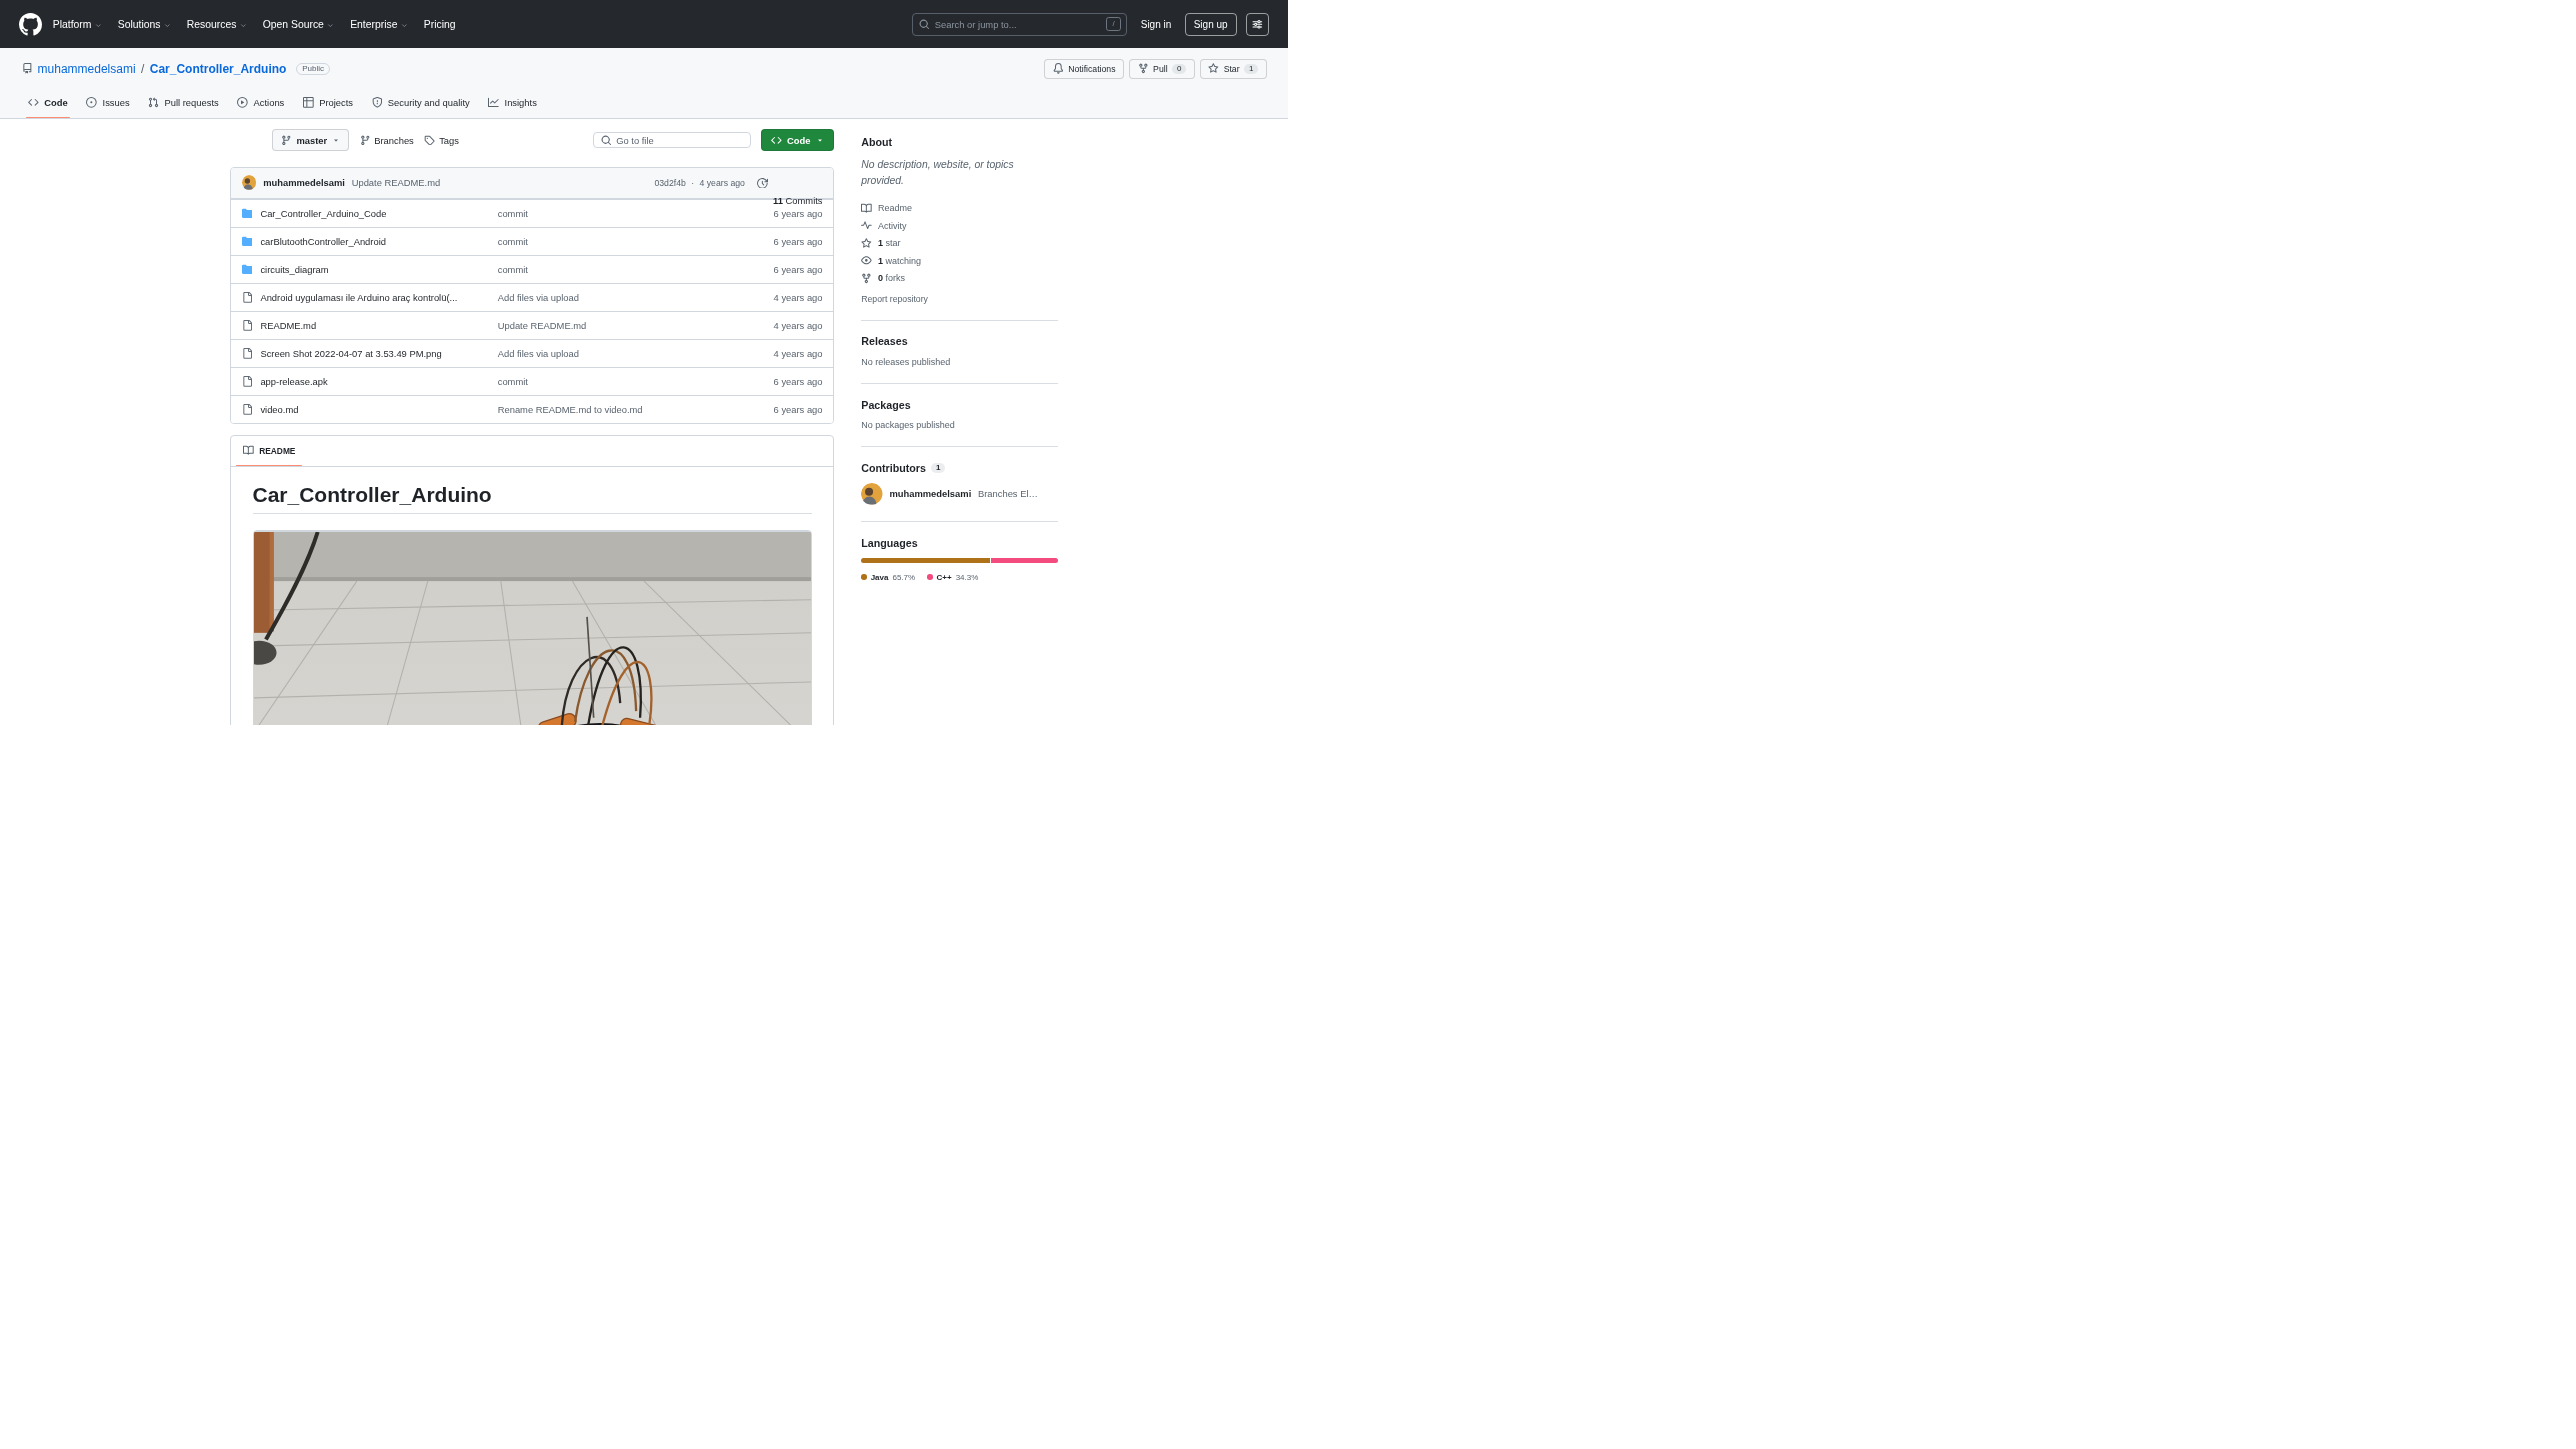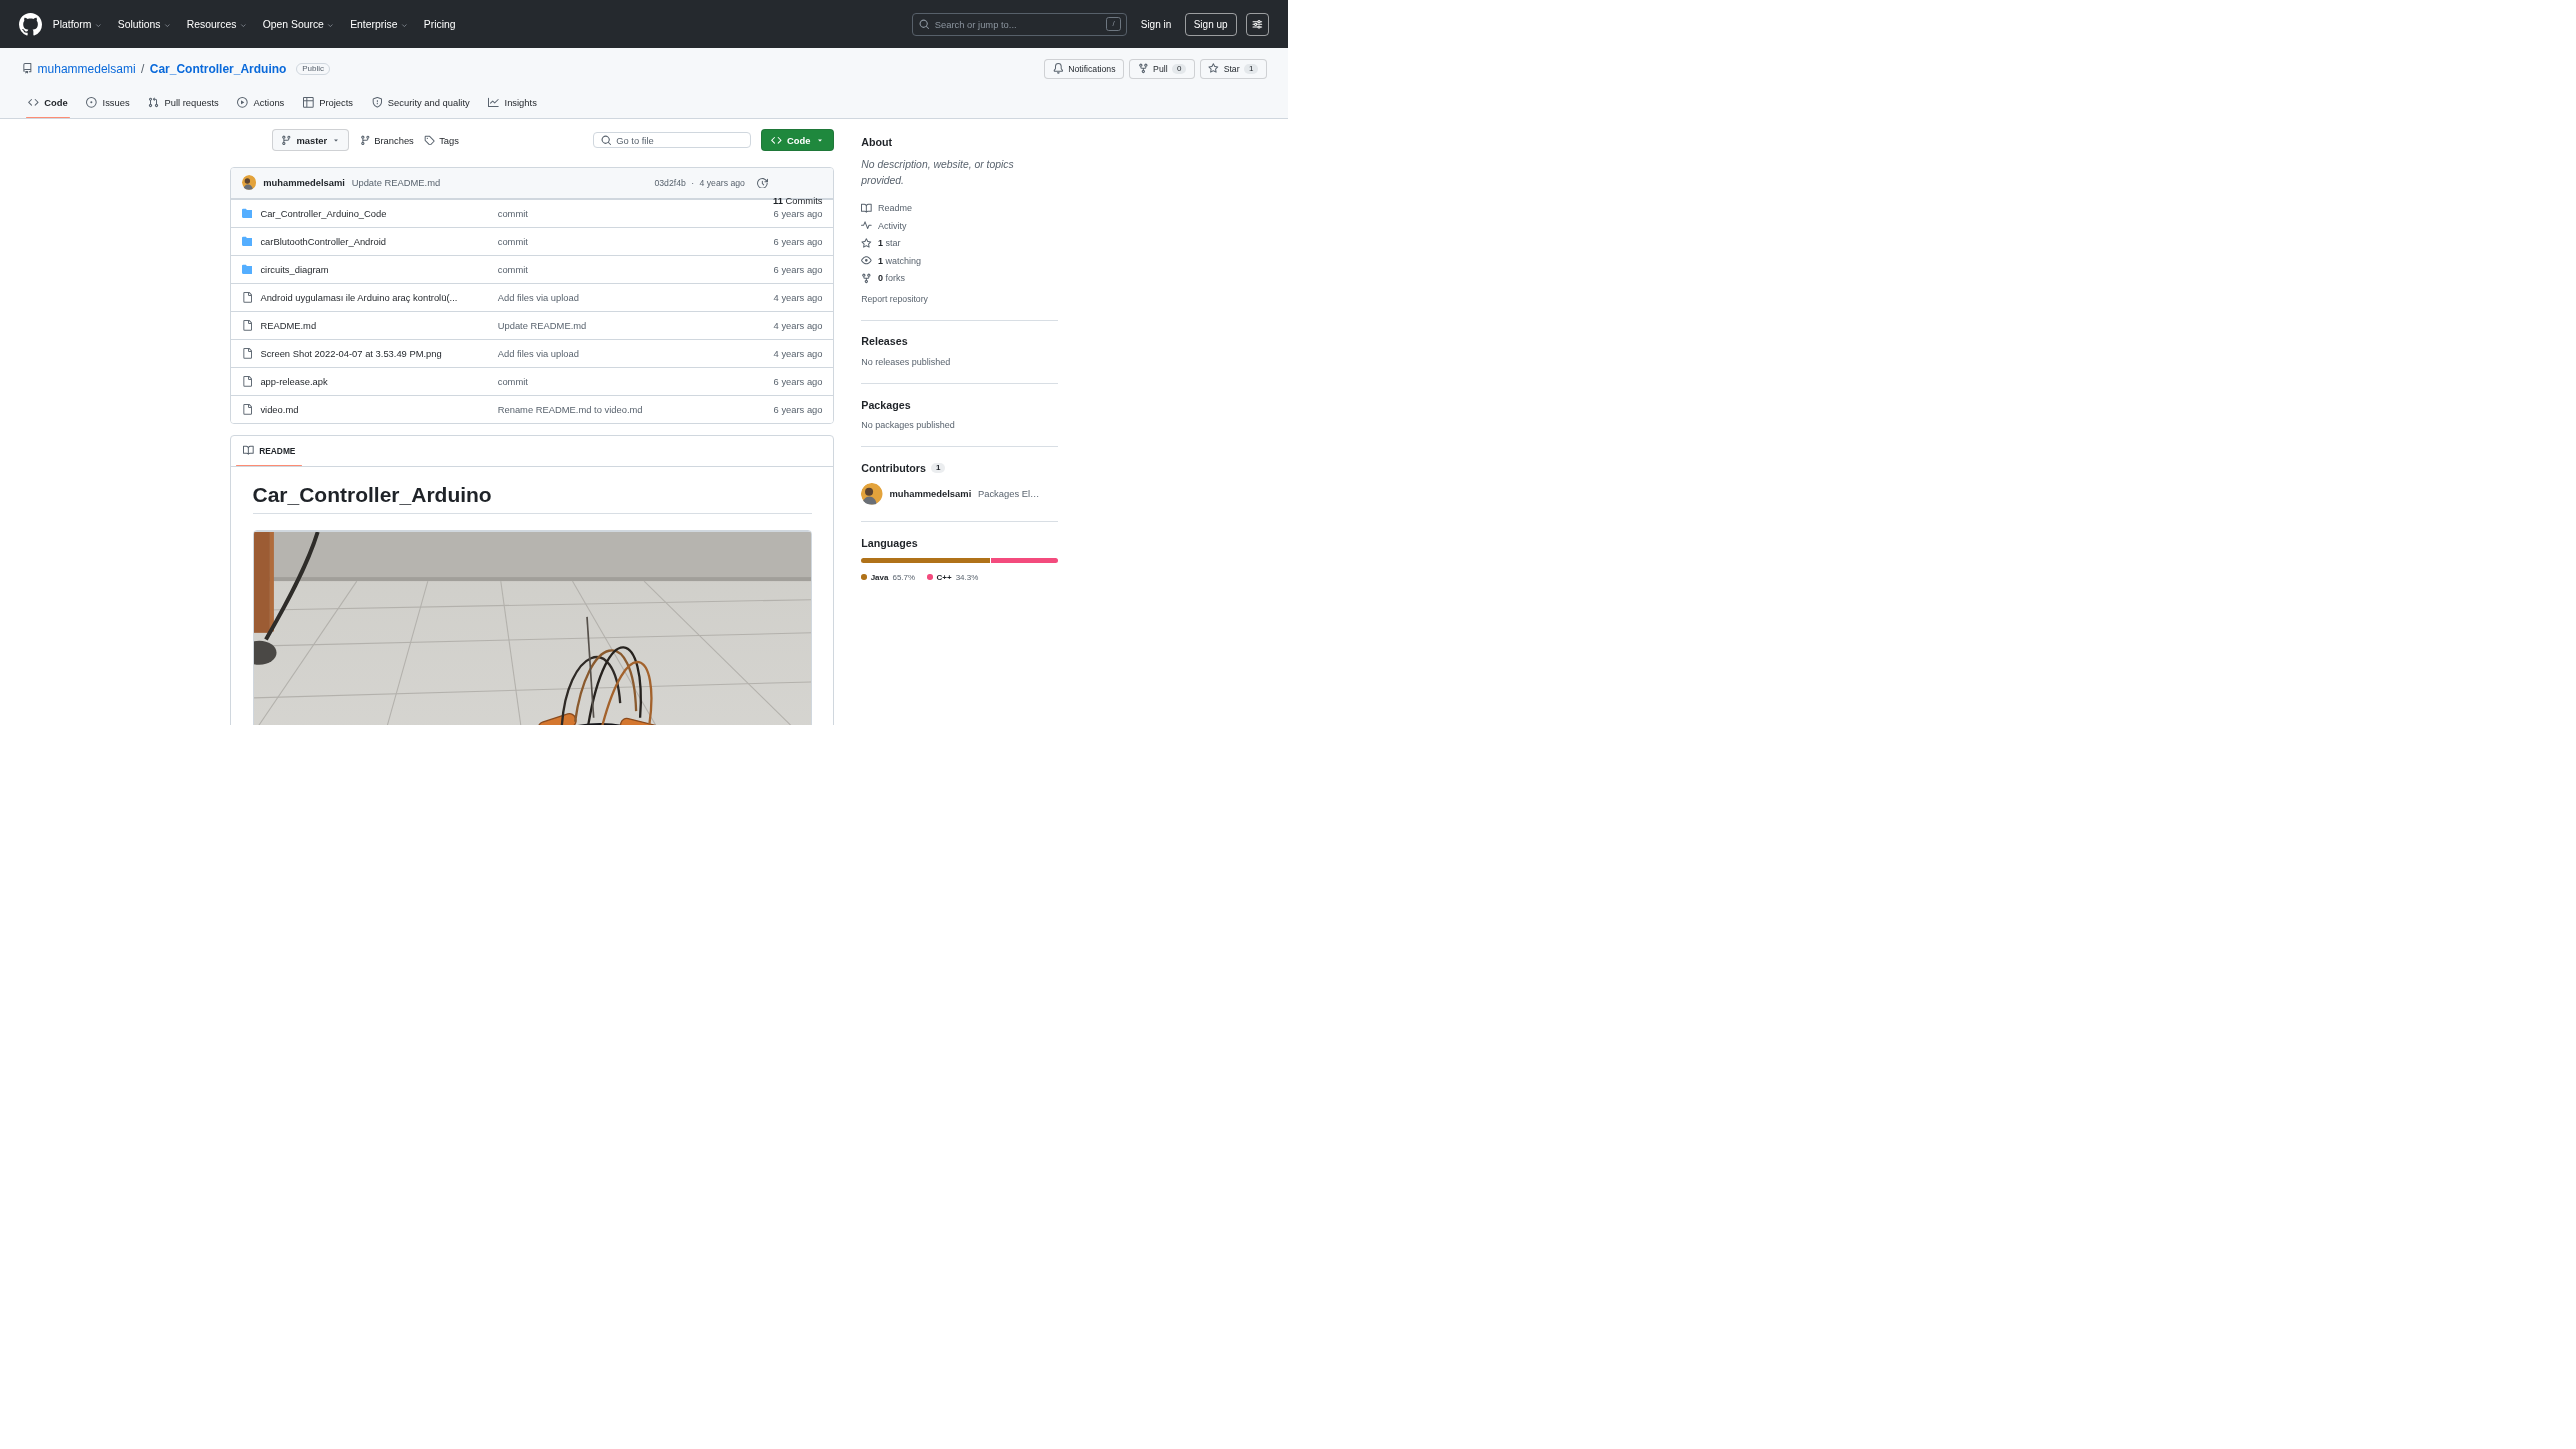--- a/index.html
+++ b/index.html
@@ -657,21 +657,21 @@
           </h2>
         <div class="contrib-row">
           <span class="avatar32">
               <svg width="21.5" height="21.5" viewBox="0 0 32 32">
                 <circle cx="16" cy="16" r="16" fill="#e3a33c"></circle>
                 <circle cx="12" cy="13" r="6" fill="#5d4430"></circle>
                 <path d="M2 32c0-7.5 5.5-12 10.5-12S23 24.5 23 32Z" fill="#6a6f76"></path>
               </svg>
             </span>
           <a class="contrib-name">muhammedelsami</a>
-          <span class="contrib-full">Packages El…</span>
+          <span class="contrib-full">Branches El…</span>
         </div>
       </section>
 
       <section class="side-sec last">
         <h2 class="side-h">Languages</h2>
         <div class="lang-bar">
           <span class="lang-seg" style="width: 65.7%; background: rgb(176, 114, 25);"></span>
           <span class="lang-seg" style="width: 34.3%; background: rgb(243, 75, 125);"></span>
         </div>
         <div class="lang-legend">

